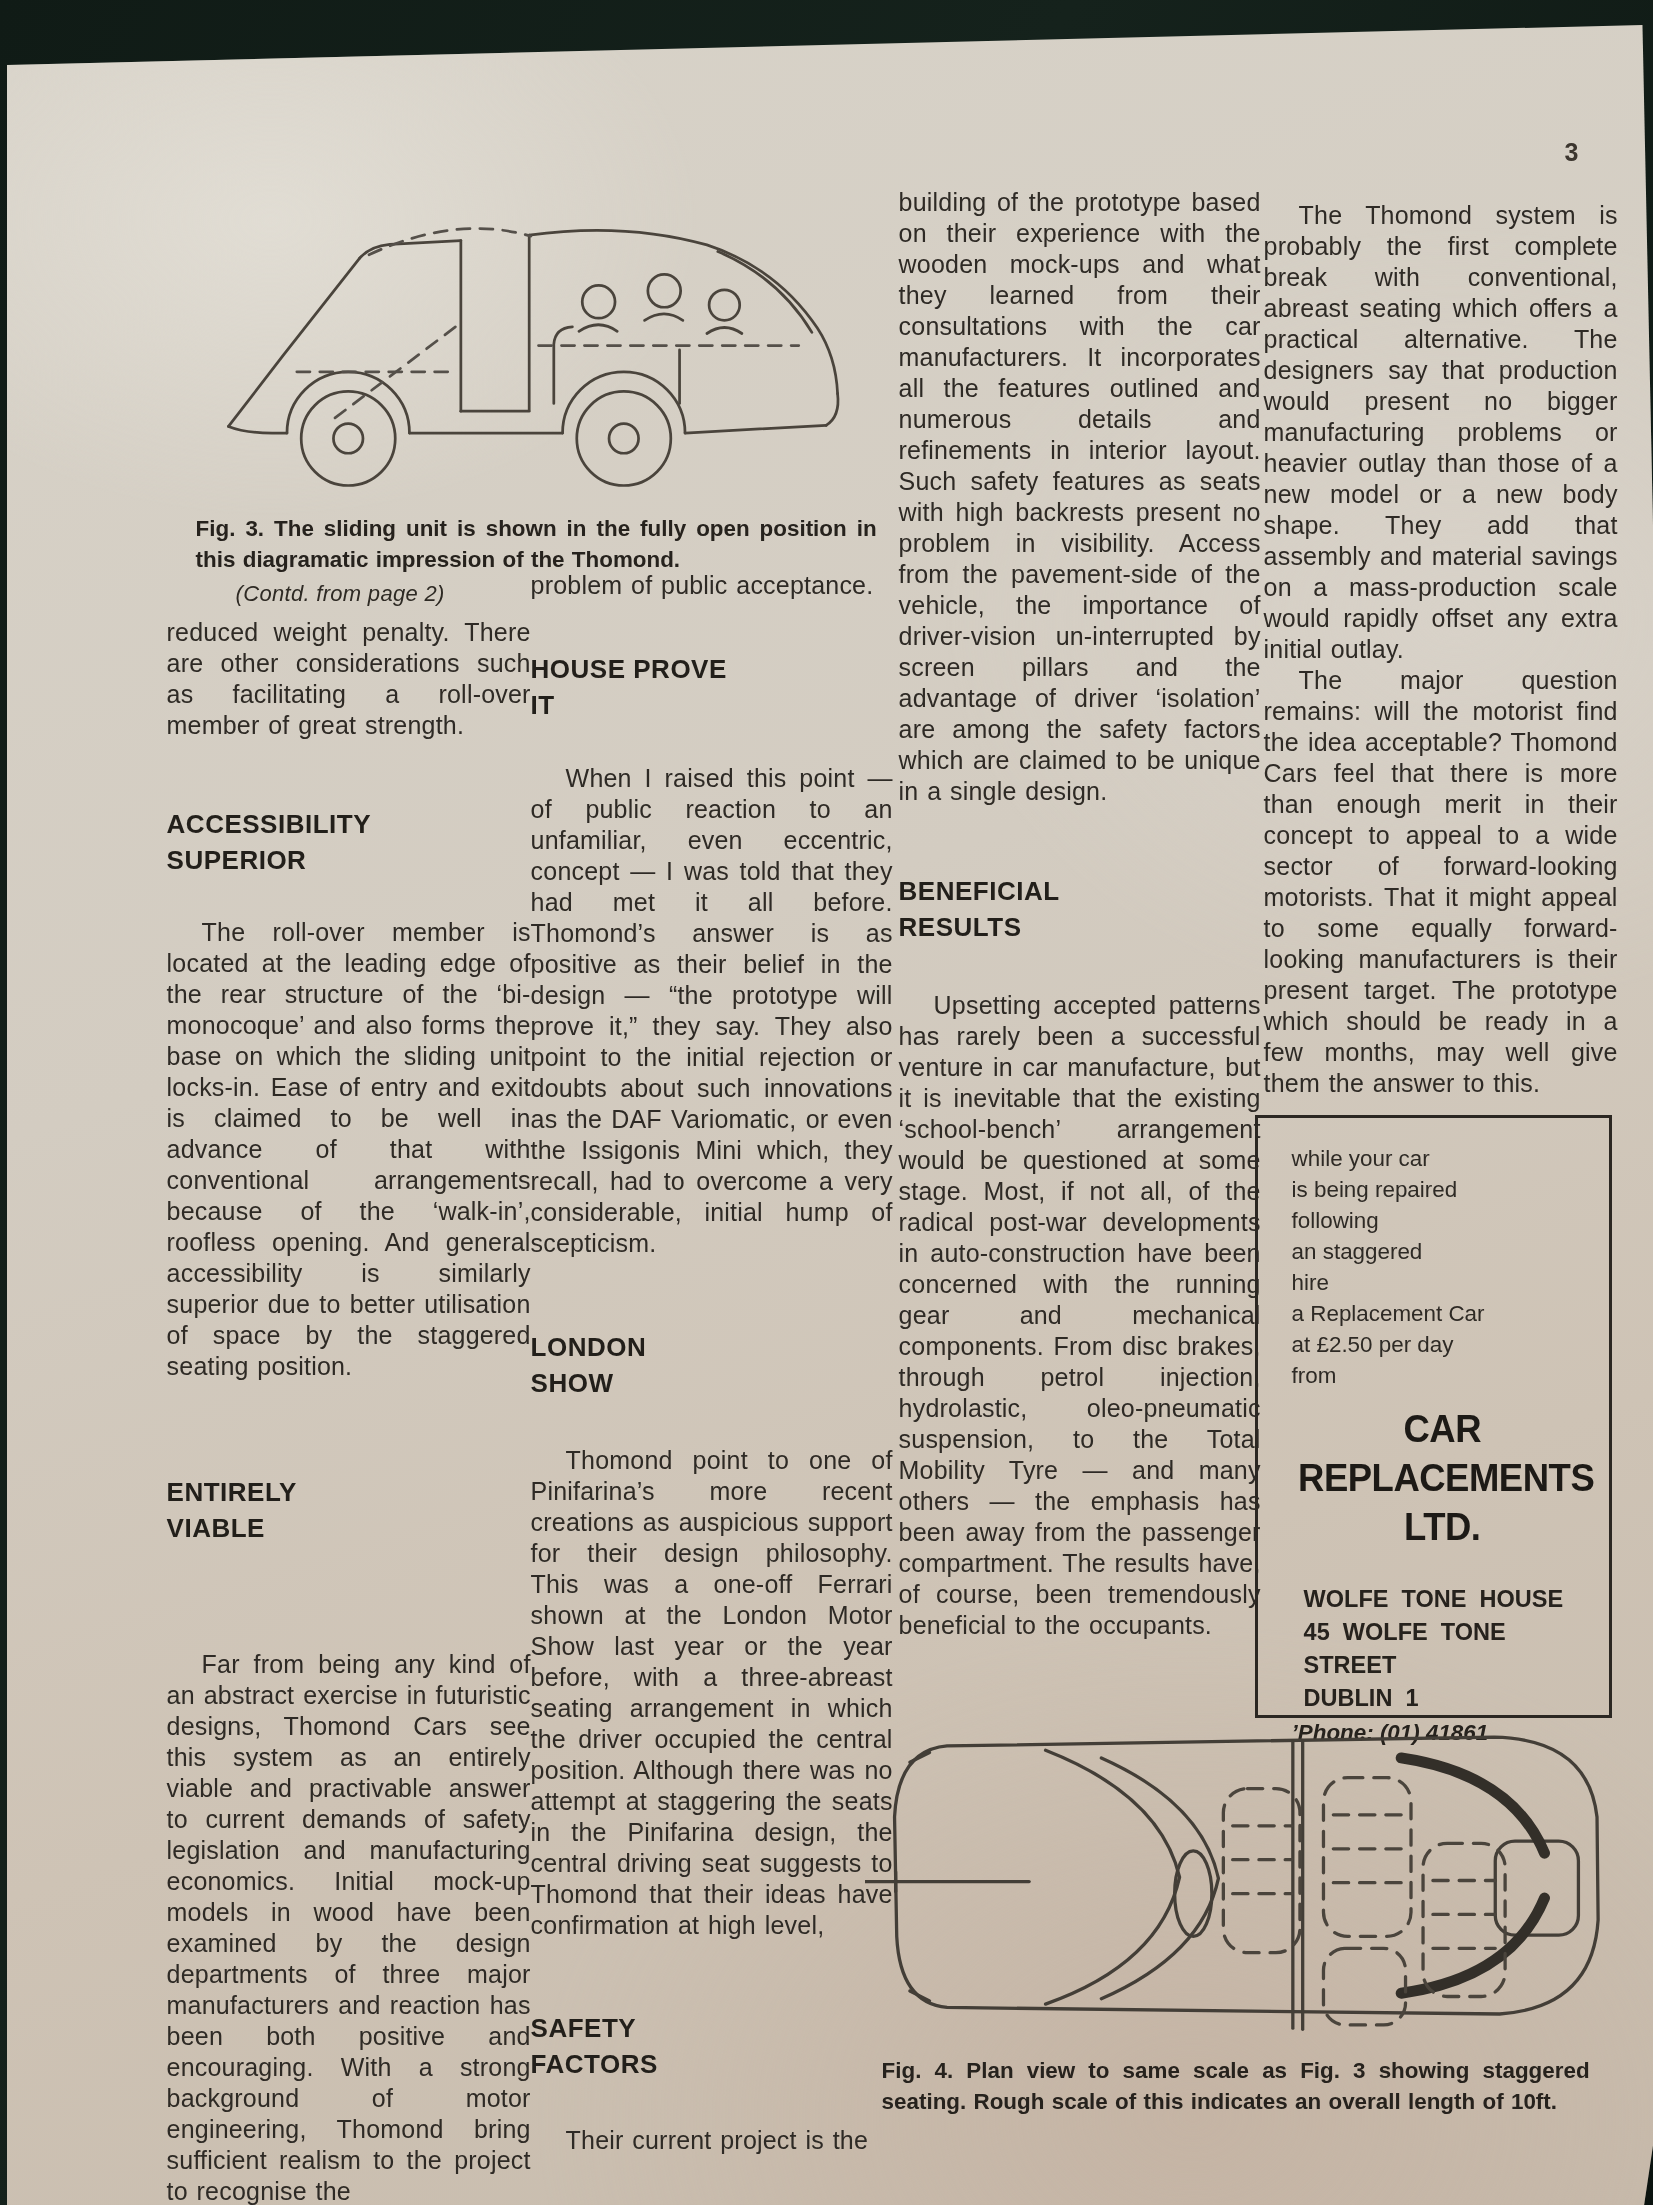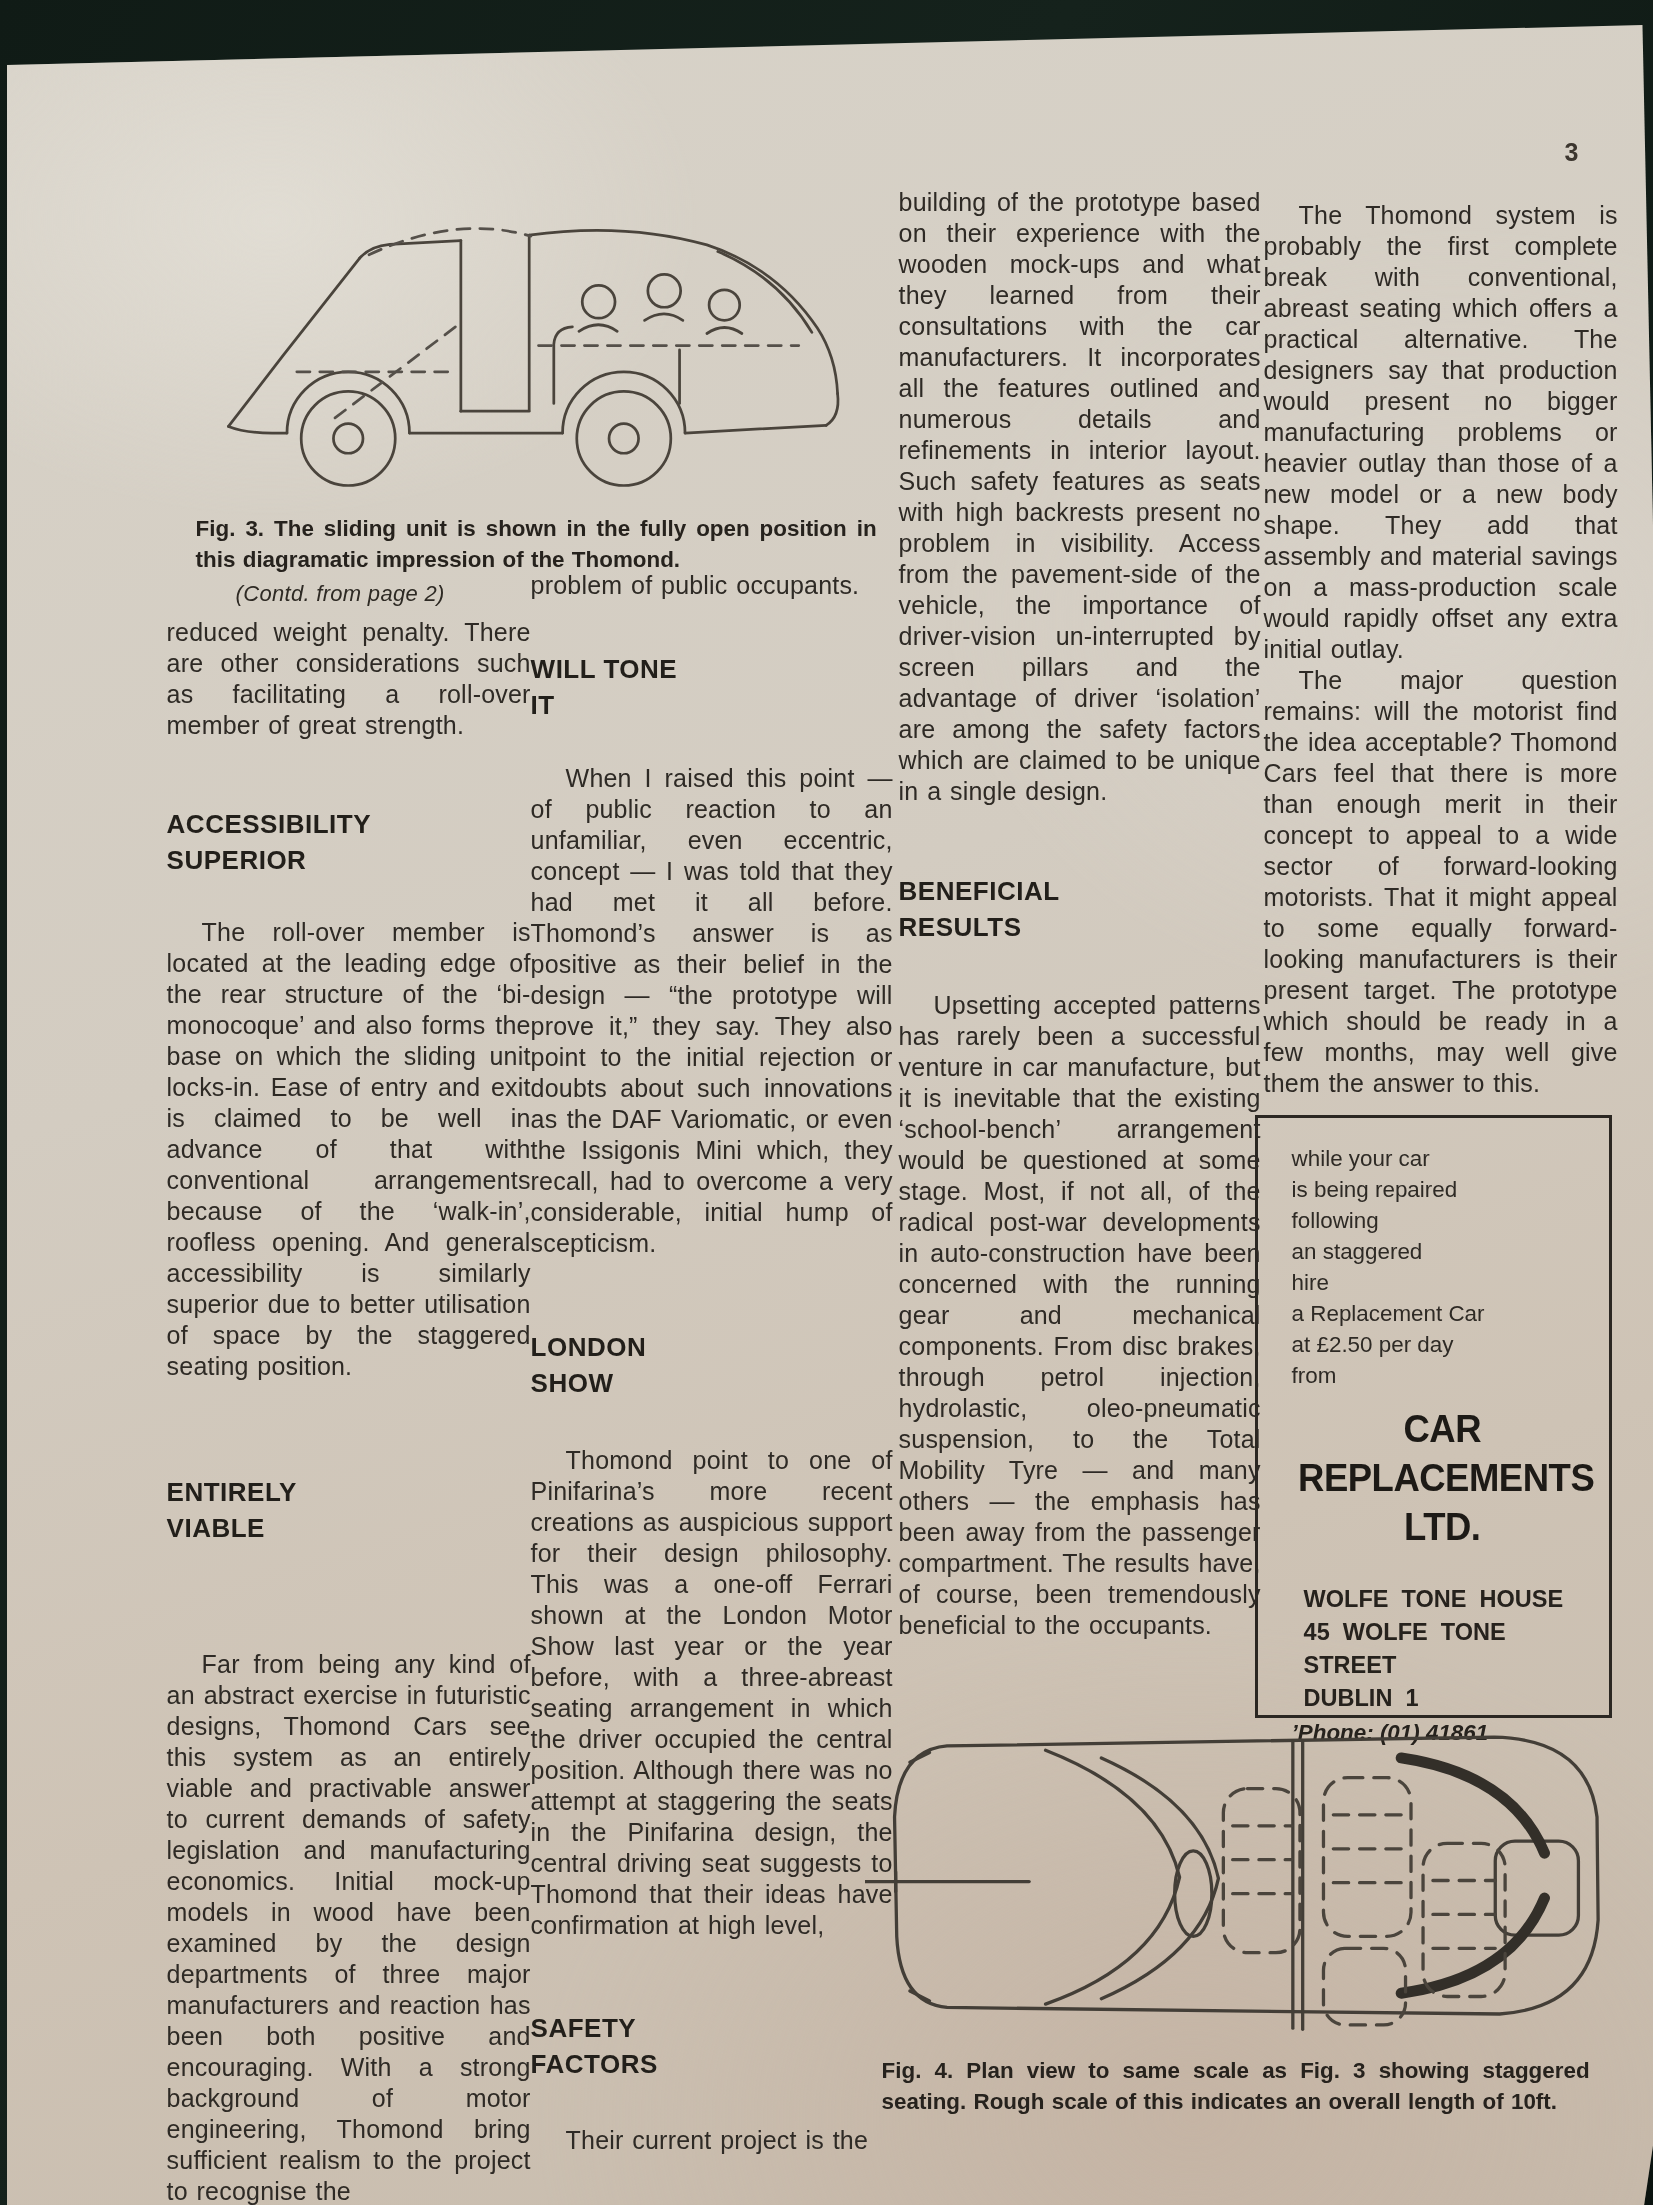--- a/index.html
+++ b/index.html
@@ -102,23 +102,23 @@
     </div>
     <div class="para indent" style="margin-top:39px;">The roll-over member is located at the leading edge of the rear structure of the ‘bi-monocoque’ and also forms the base on which the sliding unit locks-in. Ease of entry and exit is claimed to be well in advance of that with conventional arrangements because of the ‘walk-in’, roofless opening. And general accessibility is similarly superior due to better utilisation of space by the staggered seating position.</div>
     <div class="heading" style="margin-top:92px;">
       <span>ENTIRELY</span>
       <span>VIABLE</span>
     </div>
     <div class="para indent" style="margin-top:103px;">Far from being any kind of an abstract exercise in futuristic designs, Thomond Cars see this system as an entirely viable and practivable answer to current demands of safety legislation and manufacturing economics. Initial mock-up models in wood have been examined by the design departments of three major manufacturers and reaction has been both positive and encouraging. With a strong background of motor engineering, Thomond bring sufficient realism to the project to recognise the</div>
   </div>
 
   <div class="col" style="left:524px;top:570px;width:362px;">
-    <div class="para">problem of public occupants.</div>
+    <div class="para">problem of public acceptance.</div>
     <div class="heading" style="margin-top:50px;">
-      <span>WILL TONE</span>
+      <span>HOUSE PROVE</span>
       <span>IT</span>
     </div>
     <div class="para indent" style="margin-top:40px;">When I raised this point — of public reaction to an unfamiliar, even eccentric, concept — I was told that they had met it all before. Thomond’s answer is as positive as their belief in the design — “the prototype will prove it,” they say. They also point to the initial rejection or doubts about such innovations as the DAF Variomatic, or even the Issigonis Mini which, they recall, had to overcome a very considerable, initial hump of scepticism.</div>
     <div class="heading" style="margin-top:70px;">
       <span>LONDON</span>
       <span>SHOW</span>
     </div>
     <div class="para indent" style="margin-top:44px;">Thomond point to one of Pinifarina’s more recent creations as auspicious support for their design philosophy. This was a one-off Ferrari shown at the London Motor Show last year or the year before, with a three-abreast seating arrangement in which the driver occupied the central position. Although there was no attempt at staggering the seats in the Pinifarina design, the central driving seat suggests to Thomond that their ideas have confirmation at high level,</div>
     <div class="heading" style="margin-top:69px;">
       <span>SAFETY</span>

